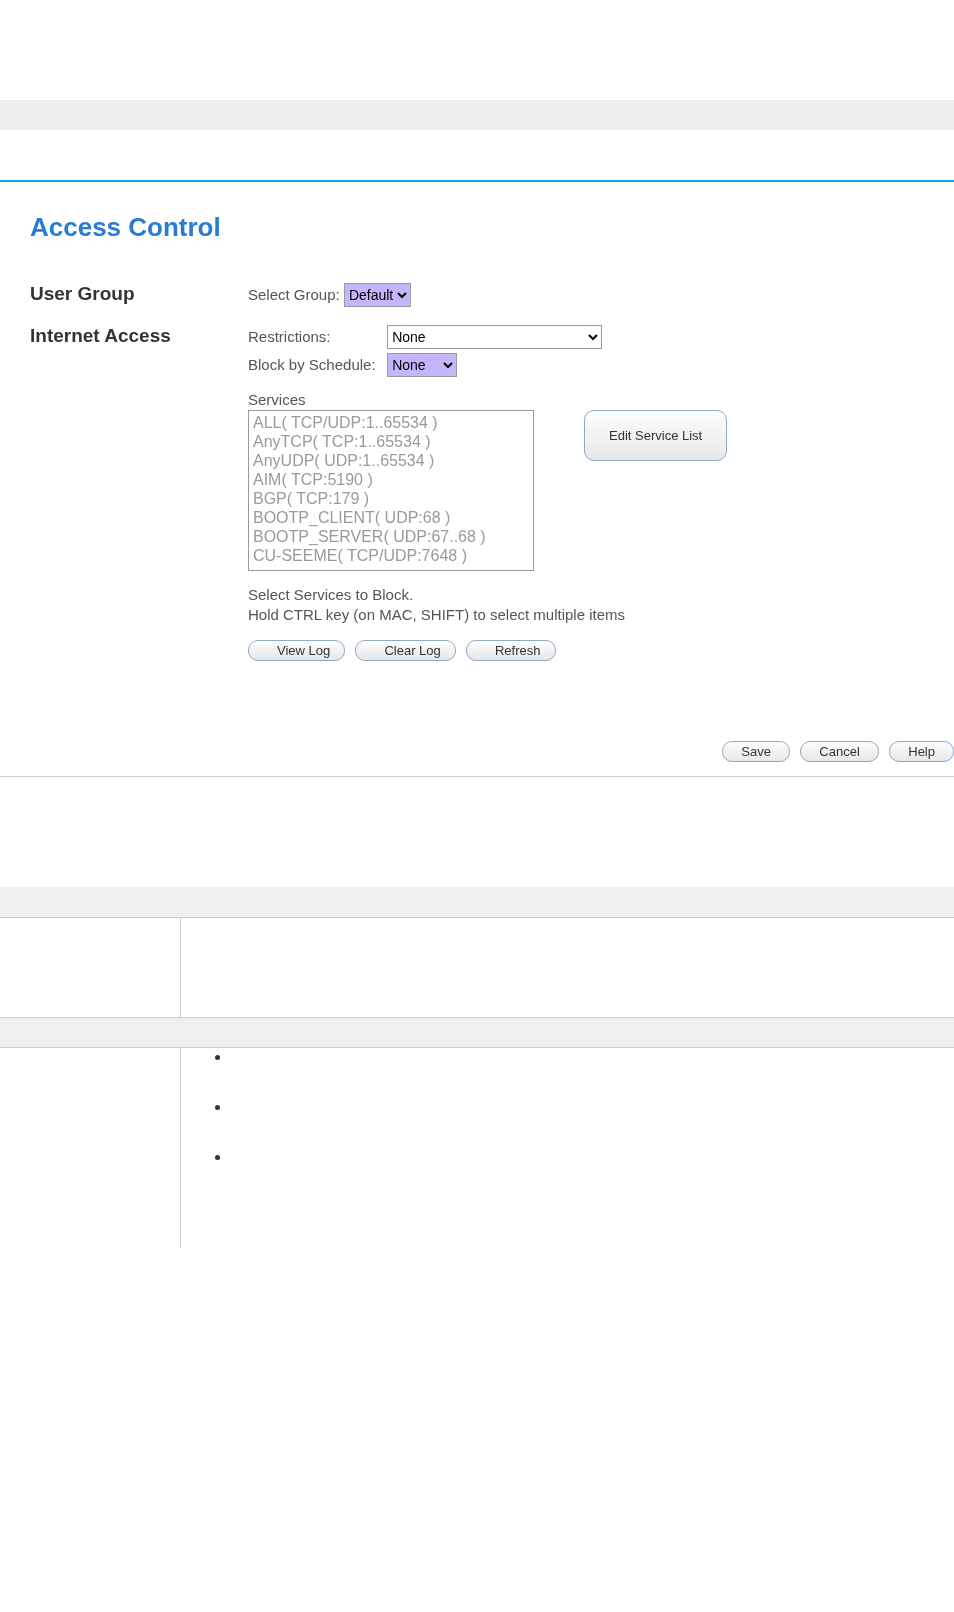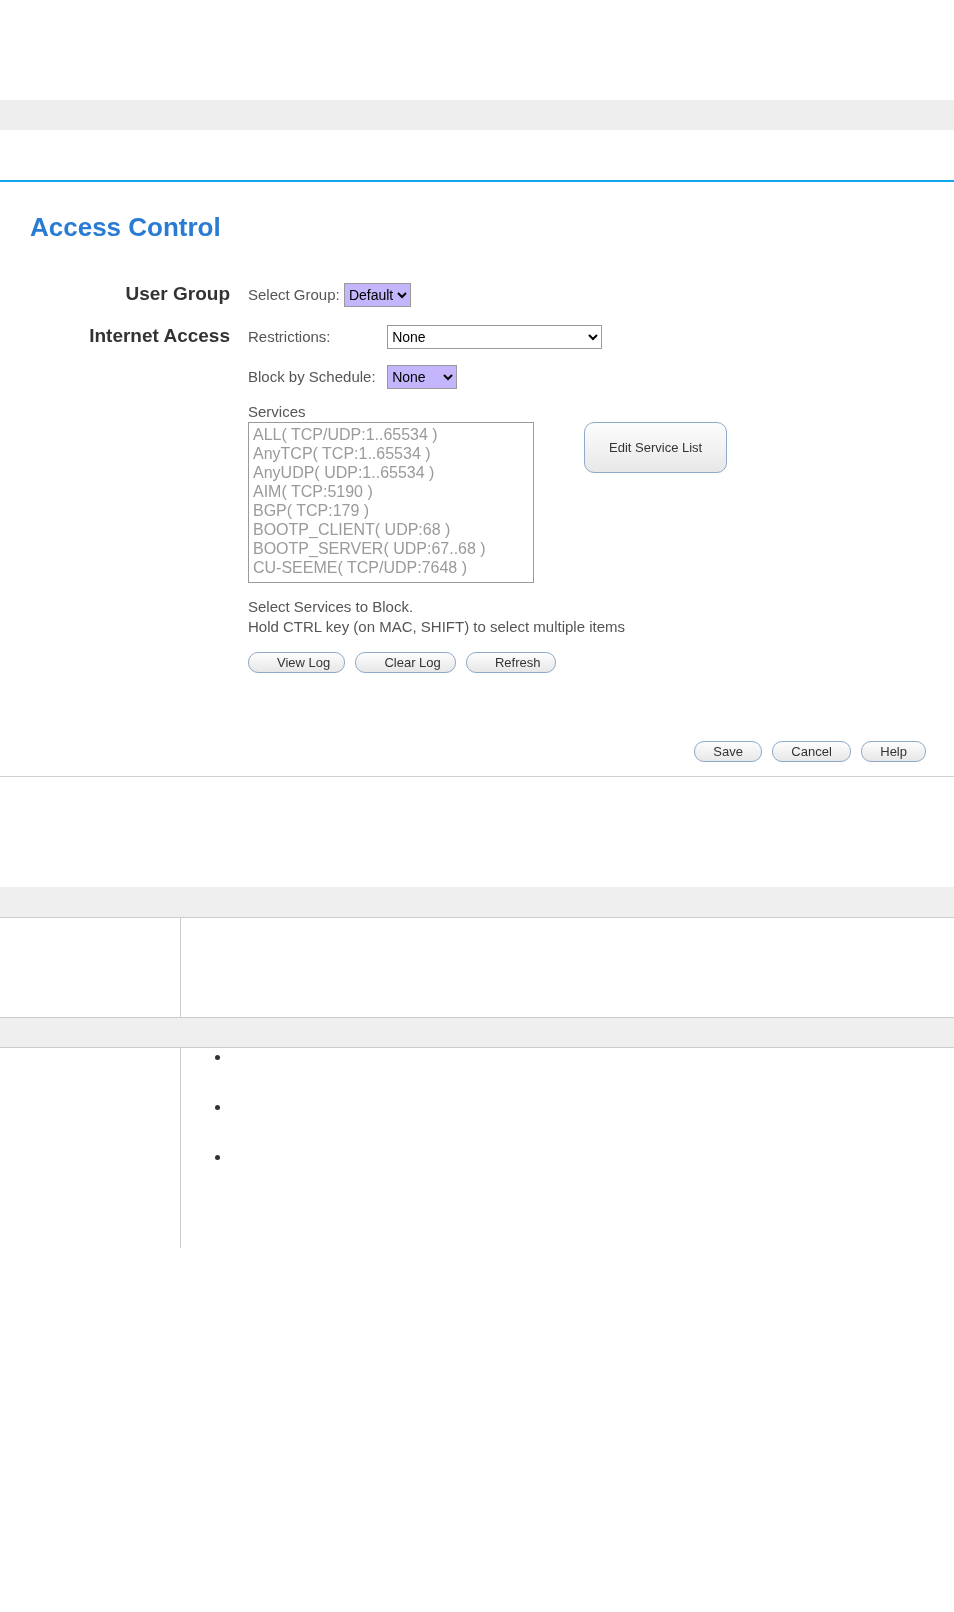--- a/index.html
+++ b/index.html
@@ -1,35 +1,35 @@
 <!DOCTYPE html>
 <html><head>
 <meta charset="utf-8">
 <style>
   html,body{margin:0;padding:0;background:#fff;font-family:Arial,Helvetica,sans-serif;color:#333;}
   .page{width:954px;margin:0 auto;}
   .topbar{height:30px;background:#eee;margin:100px 0 50px 0;}
   .panel{border:1px solid #bcd3e6;border-left:none;border-bottom:none;border-right:none;padding:20px 30px 20px 30px;min-height:550px;position:relative;border-top:2px solid #0ea5e9;}
   .title{font-family:Arial,Helvetica,sans-serif;font-size:26px;font-weight:bold;color:#2a7bd4;margin:10px 0 40px 0;}
   .row{display:flex;align-items:flex-start;margin-bottom:18px;}
-  .label-col{width:200px;text-align:right;padding-right:18px;font-size:19px;font-weight:bold;color:#333;}
+  .label-col{width:200px;text-align:left;padding-right:18px;font-size:19px;font-weight:bold;color:#333;}
   .field-col{flex:1;font-size:15px;color:#555;}
   .inline-label{display:inline-block;width:135px;font-size:15px;color:#555;}
   select.small{border:1px solid #9a9a9a;background:#c4b5fd;font-size:14px;height:24px;}
   select.med{border:1px solid #9a9a9a;background:#fff;font-size:14px;height:24px;width:215px;}
   .svc-label{font-size:15px;color:#555;margin-top:14px;margin-bottom:2px;}
   .svc-wrap{display:flex;align-items:flex-start;gap:32px;}
   .svc-list{width:280px;height:155px;border:1px solid #9a9a9a;color:#9a9a9a;font-size:16px;padding:2px;overflow-y:scroll;}
   .svc-list div{white-space:nowrap;padding:0 2px;line-height:19px;}
   .btn{background:linear-gradient(#fdfdfd,#e7e7e7);border:1px solid #8fa9c8;border-radius:10px;padding:2px 14px;font-size:13px;color:#333;cursor:pointer;}
   .btn-wide{padding:17px 24px;}
   .hint{font-size:15px;color:#555;margin-top:14px;line-height:1.3;}
   .log-btns{margin-top:16px;}
   .log-btns .btn{margin-right:6px;padding-left:28px;}
-  .footer-btns{position:absolute;right:28px;bottom:10px;}
+  .footer-btns{position:absolute;right:0;bottom:10px;}
   .footer-btns .btn{margin-left:6px;padding:2px 18px;}
   .hr-thin{border:none;border-top:1px solid #d0d0d0;margin-top:4px;}
   
   .lower{margin-top:110px;}
   .ghost-table{width:100%;border-collapse:collapse;}
   .ghost-table td,.ghost-table th{border-bottom:1px solid #ccc;padding:0;}
   .ghost-header{background:#efefef;height:30px;}
   .ghost-left{width:180px;border-right:1px solid #ccc;}
   .ghost-tall1{height:100px;}
   .ghost-tall2{height:200px;vertical-align:top;padding-top:20px;}
@@ -58,21 +58,21 @@
 
     <div class="row">
       <div class="label-col">Internet Access</div>
       <div class="field-col">
         <div>
           <span class="inline-label">Restrictions:</span>
           <select class="med">
             <option>None</option>
           </select>
         </div>
-        <div style="margin-top:16px;">
+        <div style="margin-top:4px;">
           <span class="inline-label">Block by Schedule:</span>
           <select class="small" style="width:70px;">
             <option>None</option>
           </select>
         </div>
 
         <div class="svc-label">Services</div>
         <div class="svc-wrap">
           <div class="svc-list">
             <div>ALL( TCP/UDP:1..65534 )</div>

